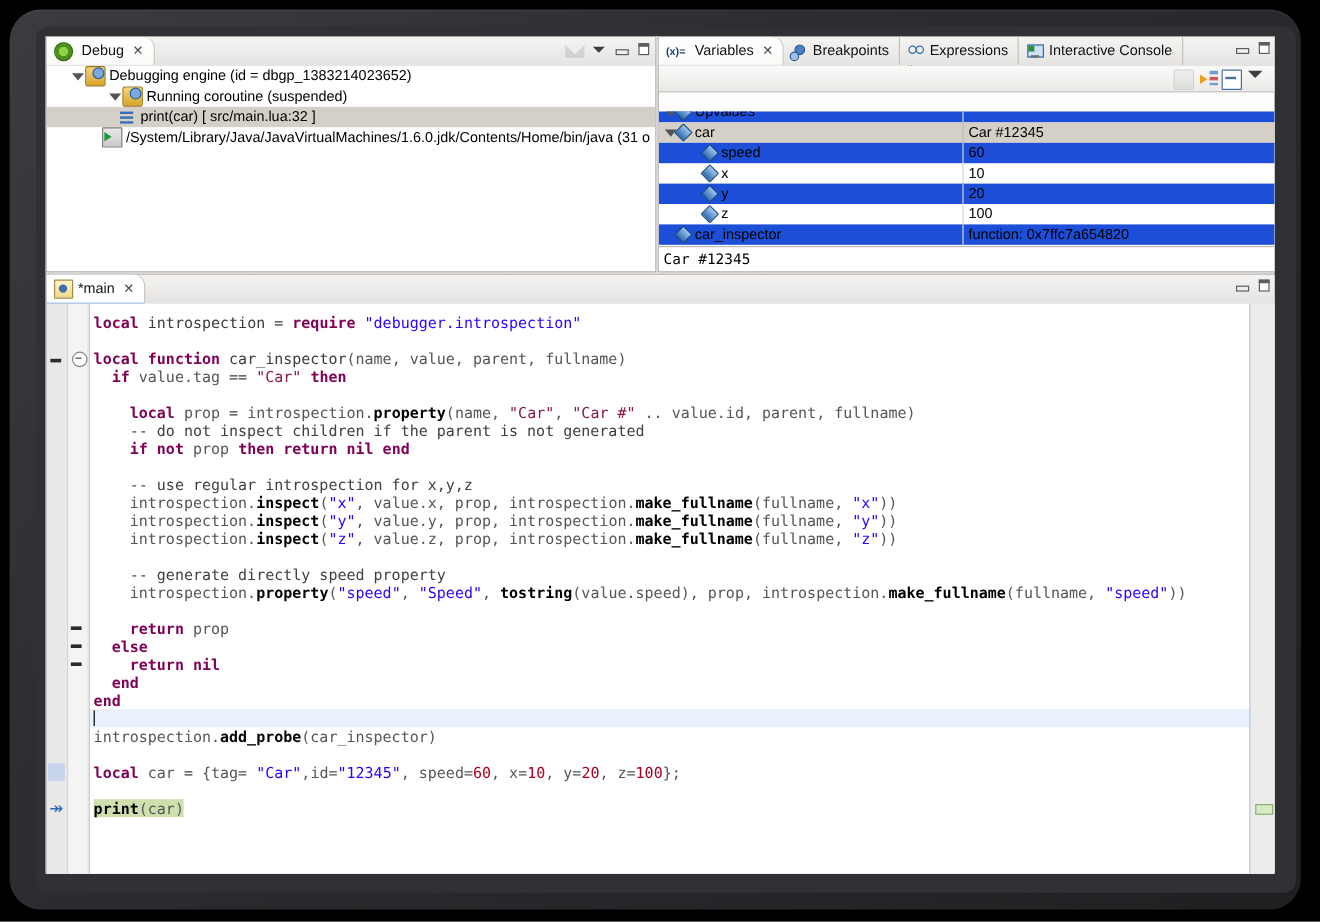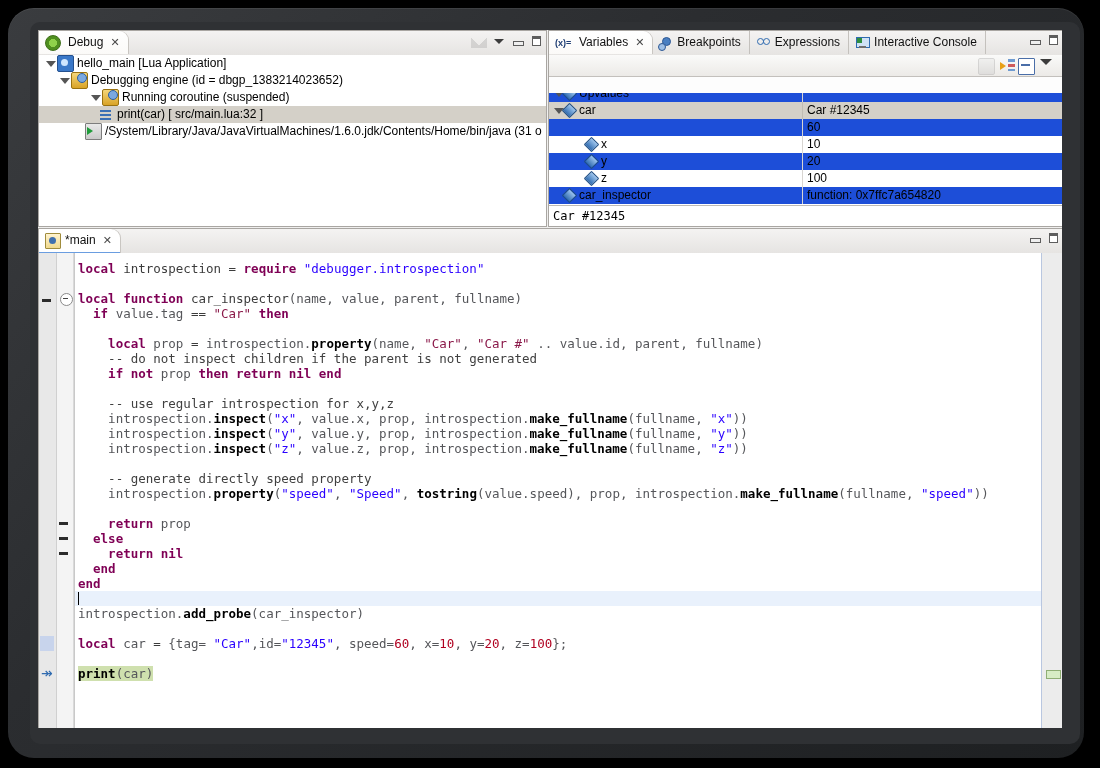--- a/index.html
+++ b/index.html
@@ -204,25 +204,20 @@
           <span class="xclose">✕</span>
         </div>
         <div class="part-tools">
           <span style="width:16px;height:14px;opacity:.25;background:linear-gradient(45deg,#8a8a8a 35%,transparent 36%),linear-gradient(-45deg,#8a8a8a 35%,transparent 36%);"></span>
           <span class="chev-down"></span>
           <span class="btn-min"></span>
           <span class="btn-max"></span>
         </div>
       </div>
       <div id="debug-body">
-          <div class="tree-row" style="padding-left: 6px;">
-            <span class="twisty open"></span>
-            <span class="ico ico-launch"></span>
-            <span>hello_main [Lua Application]</span>
-          </div>
           <div class="tree-row" style="padding-left: 20px;">
             <span class="twisty open"></span>
             <span class="ico ico-thread"></span>
             <span>Debugging engine (id = dbgp_1383214023652)</span>
           </div>
           <div class="tree-row" style="padding-left: 51px;">
             <span class="twisty open"></span>
             <span class="ico ico-thread"></span>
             <span>Running coroutine (suspended)</span>
           </div>
@@ -291,20 +286,25 @@
           </div>
           <div class="vrow sel">
             <div class="vname" style="padding-left: 4px;">
               <span class="vtwisty open"></span>
               <span class="diamond"></span>
               <span>car</span>
             </div>
             <div class="vval">Car #12345</div>
           </div>
           <div class="vrow alt">
+            <div class="vname" style="padding-left: 26px;">
+              <span class="vtwisty"></span>
+              <span class="diamond"></span>
+              <span>speed</span>
+            </div>
             <div class="vval">60</div>
           </div>
           <div class="vrow">
             <div class="vname" style="padding-left: 26px;">
               <span class="vtwisty"></span>
               <span class="diamond"></span>
               <span>x</span>
             </div>
             <div class="vval">10</div>
           </div>

